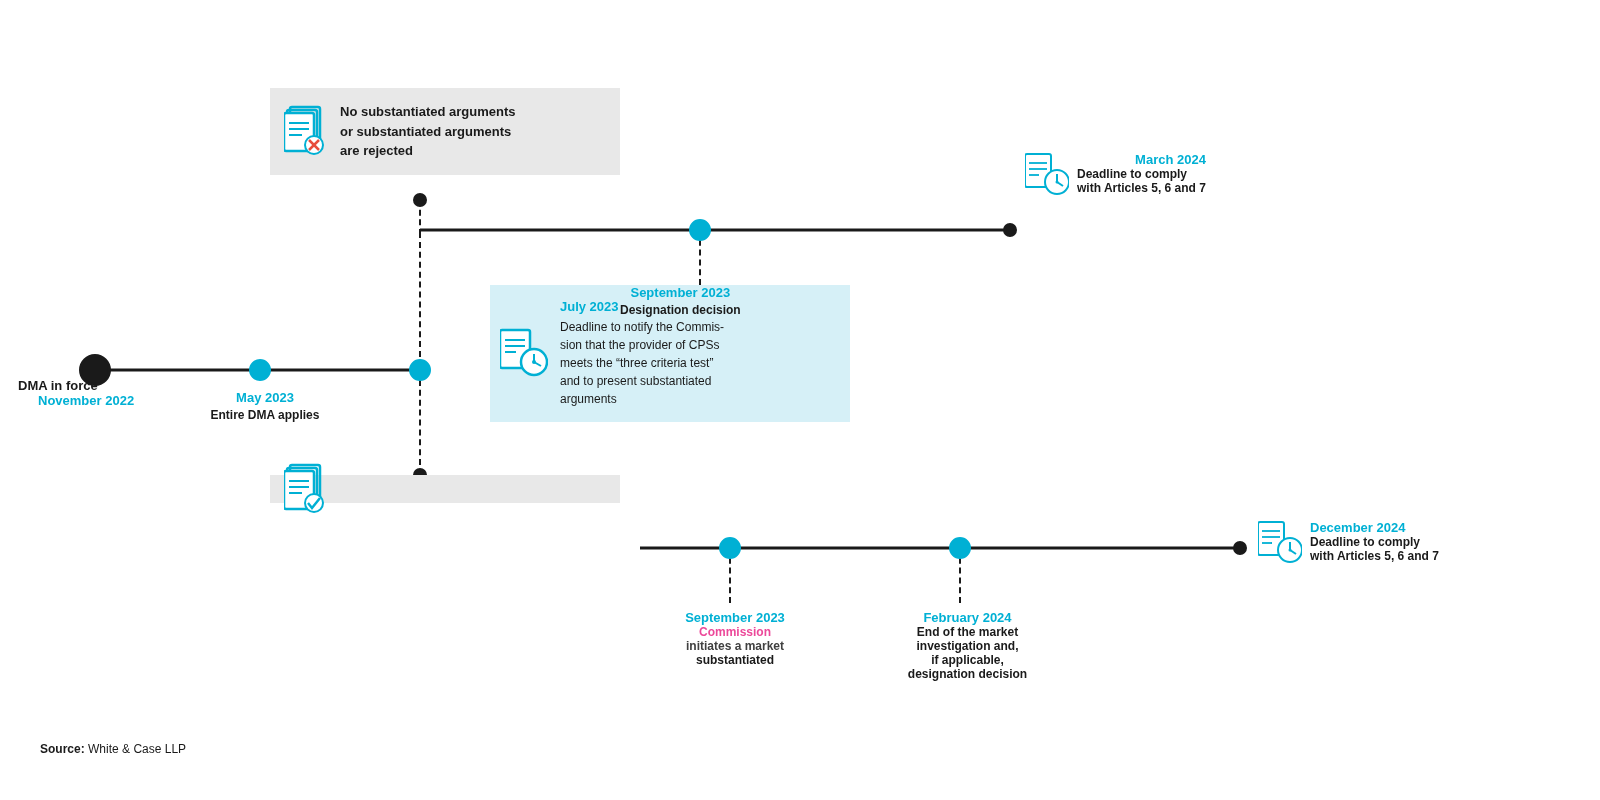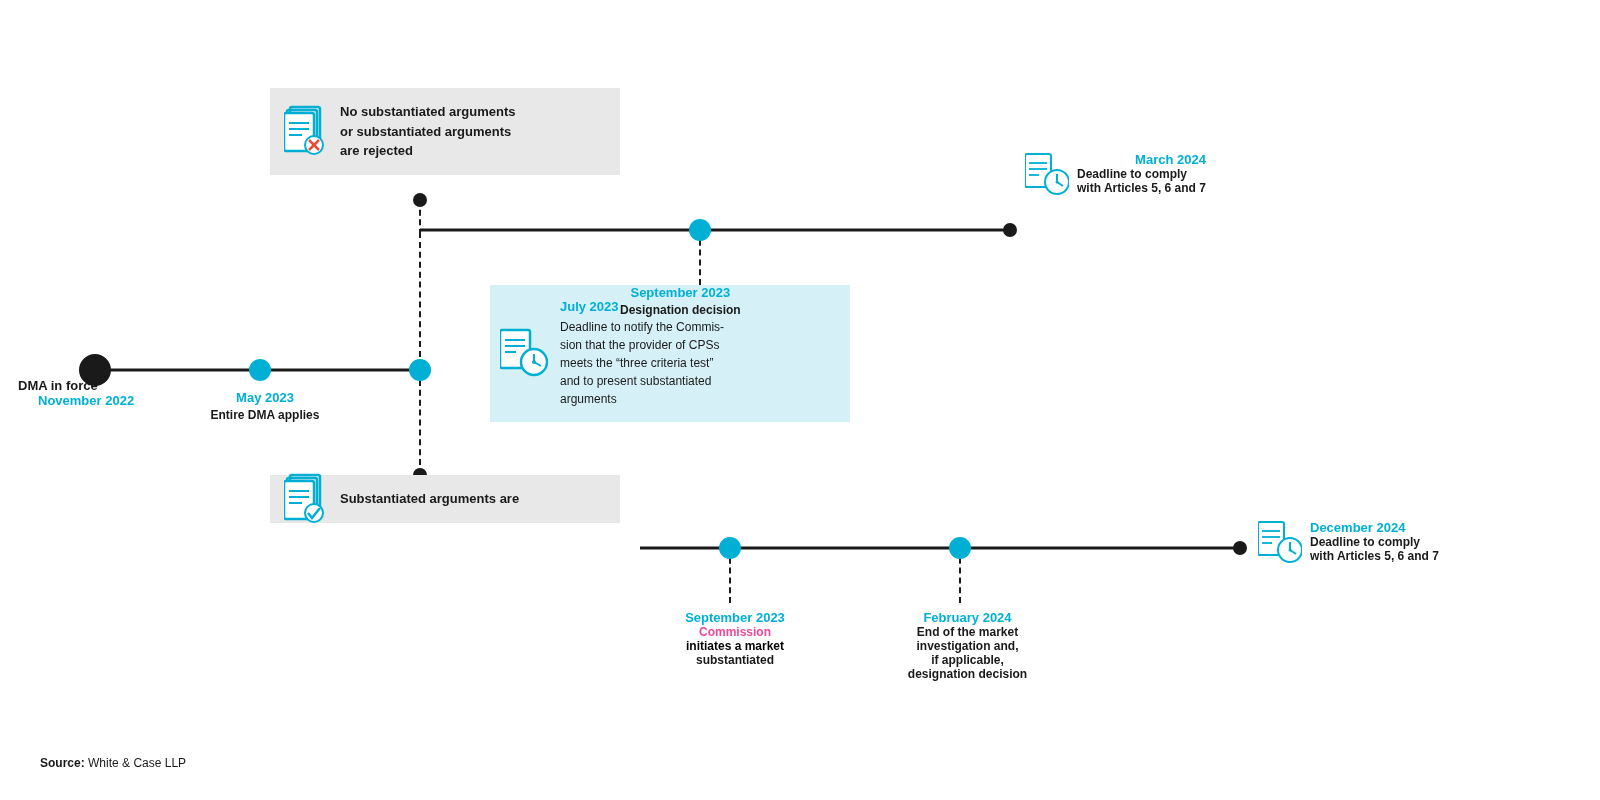--- a/index.html
+++ b/index.html
@@ -173,21 +173,20 @@
         <rect x="0" y="10" width="30" height="38" rx="2" fill="white" stroke="#00b0d4" stroke-width="2.5"></rect>
         <line x1="5" y1="20" x2="25" y2="20" stroke="#00b0d4" stroke-width="2"></line>
         <line x1="5" y1="26" x2="25" y2="26" stroke="#00b0d4" stroke-width="2"></line>
         <line x1="5" y1="32" x2="18" y2="32" stroke="#00b0d4" stroke-width="2"></line>
 
         <circle cx="30" cy="42" r="9" fill="white" stroke="#00b0d4" stroke-width="2"></circle>
         <polyline points="24,42 28,47 36,37" fill="none" stroke="#00b0d4" stroke-width="2.5"></polyline>
       </svg>
     </div>
     <div>
-      <span style="font-size:13px; font-weight:600; color:#1a1a1a; display:block; line-height:1.5;">Substantiated arguments are</span>
     </div>
   </div>
 
   <div style="position:absolute; left:18px; top:378px;">
     <span style="font-size:13px; font-weight:700; color:#1a1a1a; display:block;">DMA in force</span>
     <span style="font-size:13px; font-weight:700; color:#00b0d4; display:block;padding-left:20px;">November 2022</span>
   </div>
 
   <div style="position:absolute; left:185px; top:390px; text-align:center; width:160px;">
     <span style="font-size:13px; font-weight:700; color:#00b0d4; display:block;">May 2023</span>
@@ -215,21 +214,21 @@
     <div>
       <span style="font-size:13px; font-weight:700; color:#00b0d4; display:block;text-align:right;">March 2024</span>
       <span style="font-size:12px; font-weight:700; color:#1a1a1a; display:block;">Deadline to comply</span>
       <span style="font-size:12px; font-weight:700; color:#1a1a1a; display:block;">with Articles 5, 6 and 7</span>
     </div>
   </div>
 
   <div style="position:absolute; left:655px; top:610px; text-align:center; width:160px;">
     <span style="font-size:13px; font-weight:700; color:#00b0d4; display:block;">September 2023</span>
     <span style="font-size:12px; font-weight:700; color:#ec4899; display:block;">Commission</span>
-    <span style="font-size:12px; font-weight:700; color:#000000; display:block;">initiates a market</span>
+    <span style="font-size:12px; font-weight:700; color:#404040; display:block;">initiates a market</span>
     <span style="font-size:12px; font-weight:700; color:#1a1a1a; display:block;">substantiated</span>
   </div>
 
   <div style="position:absolute; left:880px; top:610px; text-align:center; width:175px;">
     <span style="font-size:13px; font-weight:700; color:#00b0d4; display:block;">February 2024</span>
     <span style="font-size:12px; font-weight:700; color:#1a1a1a; display:block;">End of the market</span>
     <span style="font-size:12px; font-weight:700; color:#1a1a1a; display:block;">investigation and,</span>
     <span style="font-size:12px; font-weight:700; color:#1a1a1a; display:block;">if applicable,</span>
     <span style="font-size:12px; font-weight:700; color:#1a1a1a; display:block;">designation decision</span>
   </div>
@@ -247,18 +246,18 @@
         <circle cx="32" cy="30" r="1.5" fill="#00b0d4"></circle>
       </svg>
     </div>
     <div>
       <span style="font-size:13px; font-weight:700; color:#00b0d4; display:block;">December 2024</span>
       <span style="font-size:12px; font-weight:700; color:#1a1a1a; display:block;">Deadline to comply</span>
       <span style="font-size:12px; font-weight:700; color:#1a1a1a; display:block;">with Articles 5, 6 and 7</span>
     </div>
   </div>
 
-  <div class="source" style="left:40px; bottom:30px;">
+  <div class="source" style="left:40px; bottom:44px;">
     <strong>Source:</strong>
     <span>White &amp; Case LLP</span>
   </div>
 
 </div>
 
 </body></html>

